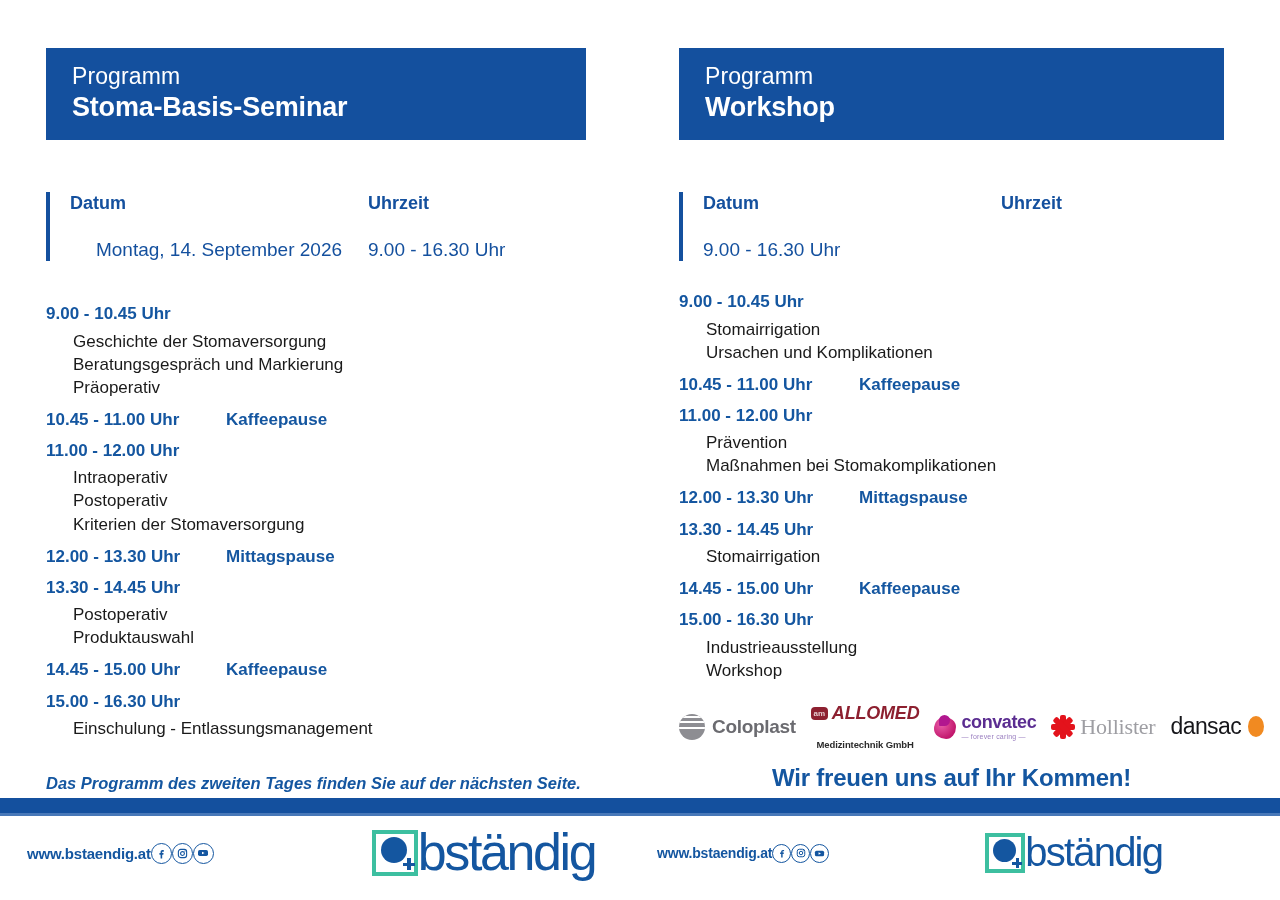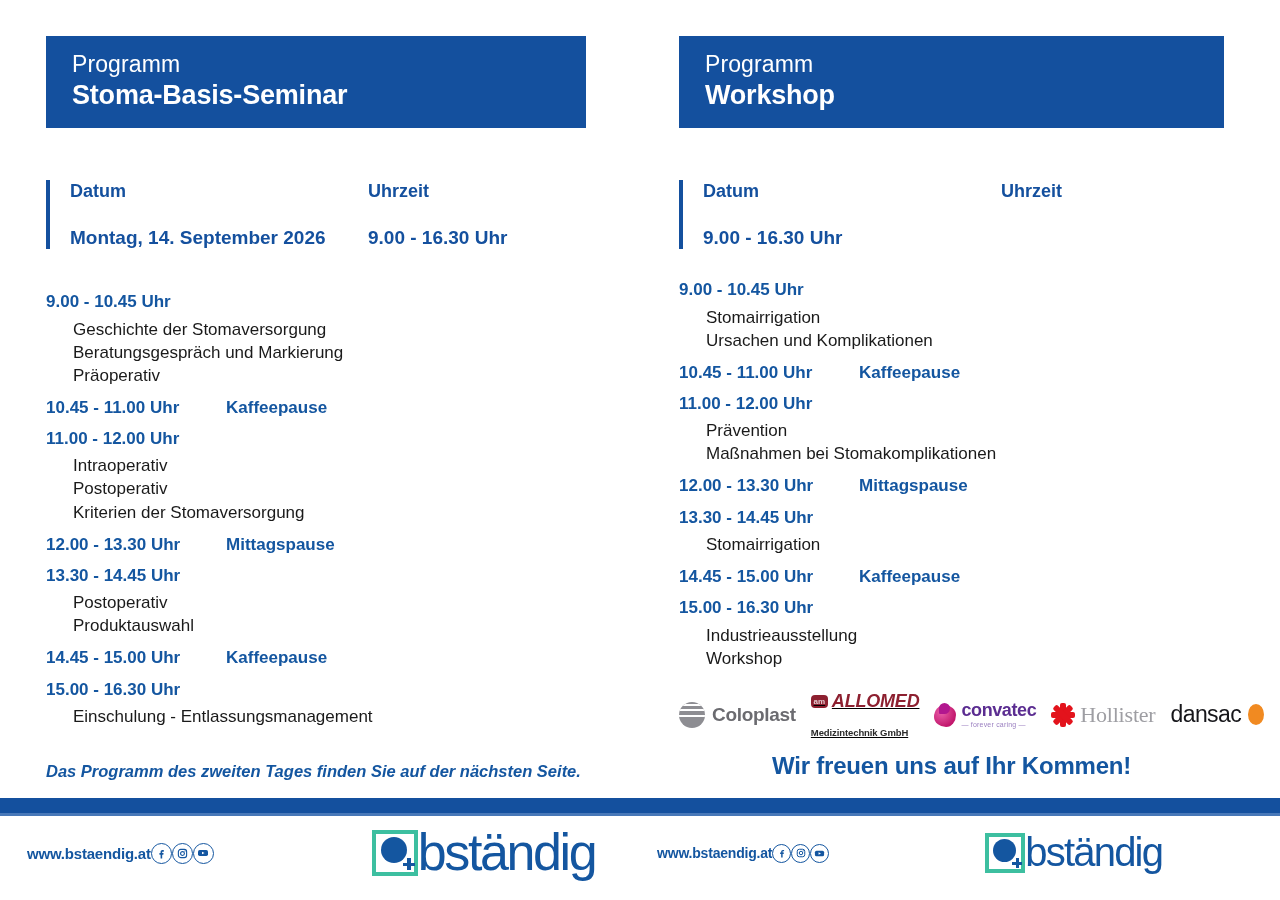--- a/index.html
+++ b/index.html
@@ -15,21 +15,21 @@
   .page {
     position: relative;
     width: 1280px;
     height: 900px;
     background: #ffffff;
   }
 
   
   .col {
     position: absolute;
-    top: 4px;
+    top: 16px;
   }
   .col-left  { left: 46px;  width: 540px; }
   .col-right { left: 679px; width: 545px; }
 
   
   .prog-header {
     background: #14509e;
     color: #ffffff;
     padding: 14px 0 16px 26px;
   }
@@ -63,22 +63,23 @@
   }
   .meta-row { display: flex; margin-top: 20px; }
   .meta-col-a { width: 298px; }
   .meta-label {
     font-size: 18px;
     font-weight: 700;
     line-height: 1.45;
   }
   .meta-value {
     font-size: 19px;
-    font-weight: 700;
+    font-weight: 400;
     line-height: 1.45;
+    text-align: center;
   }
 
   
   .sched { color: #14509e; }
 
   .slot { margin-bottom: 2px; }
 
   .slot-head {
     display: flex;
     align-items: baseline;
@@ -136,21 +137,21 @@
   }
   .lg-coloplast .cp-mark::before {
     content:""; position:absolute; left:0; right:0; top:7px; height:2.5px;
     background:#ffffff;
     box-shadow: 0 6px 0 #ffffff, 0 -5px 0 #ffffff;
   }
   .lg-coloplast .cp-word {
     font-size: 19px; font-weight: 700; color: #6b6b70; letter-spacing: -.3px;
   }
 
-  .lg-allomed { flex-direction: column; align-items: flex-start; gap: 16px; text-decoration: underline; }
+  .lg-allomed { flex-direction: column; align-items: center; gap: 16px; }
   .lg-allomed .al-top { display: flex; align-items: center; gap: 4px; }
   .lg-allomed .al-badge {
     width: 17px; height: 13px; border-radius: 4px; background: #8d2030;
     color: #e3c9cd; font-size: 8px; font-weight: 700;
     display: flex; align-items: center; justify-content: center;
     flex: none;
   }
   .lg-allomed .al-word {
     font-size: 18px; font-weight: 700; font-style: italic;
     color: #8d2030; letter-spacing: -.2px;

